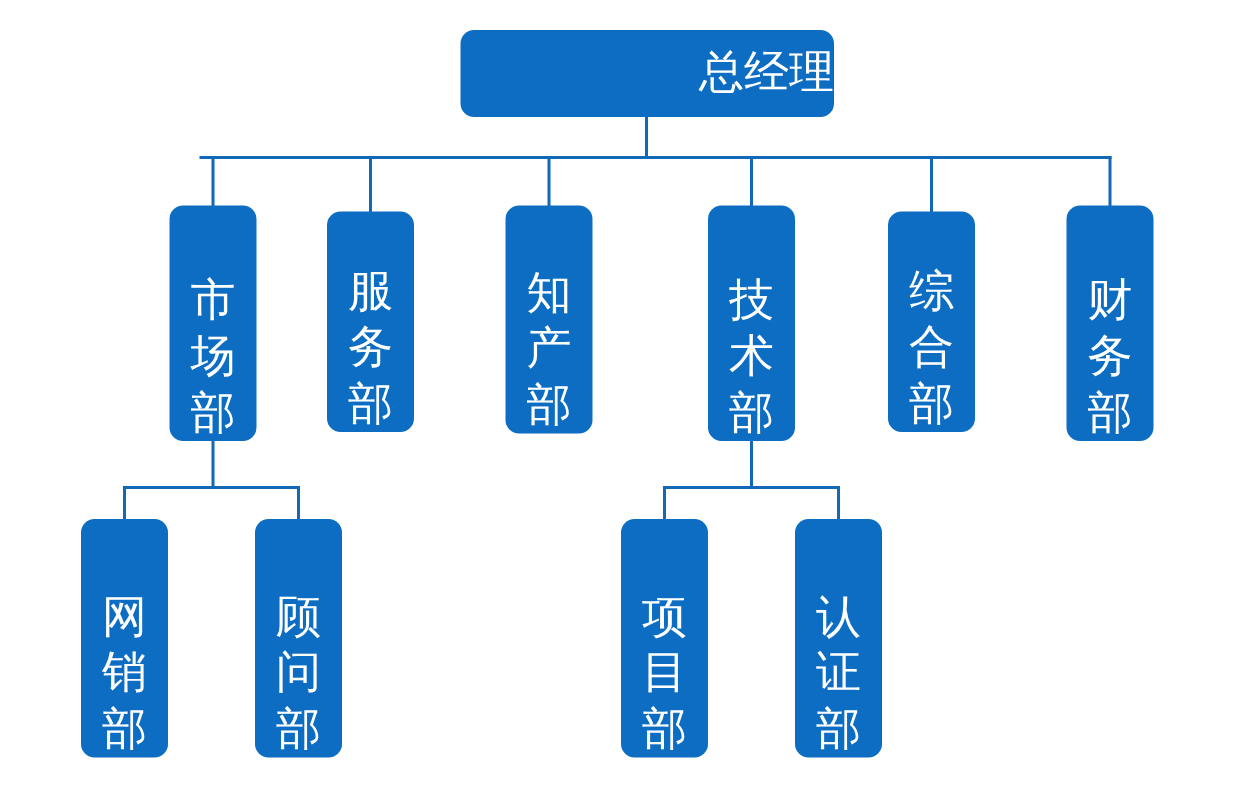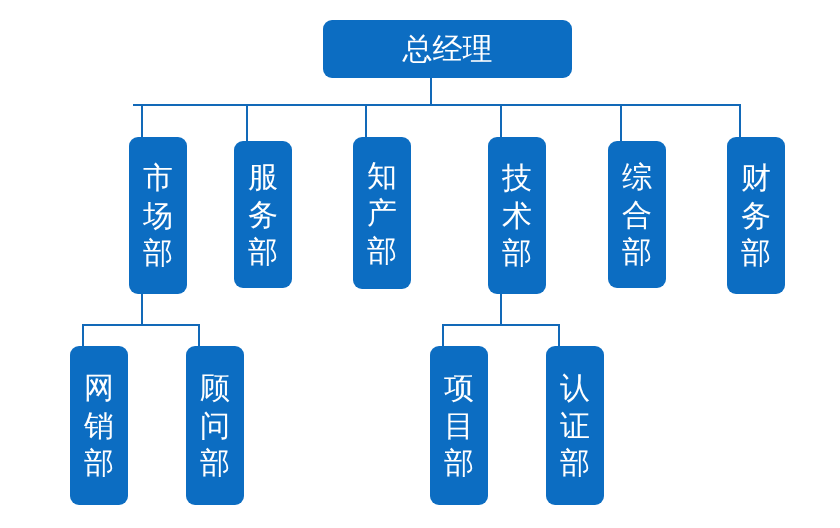--- a/index.html
+++ b/index.html
@@ -19,26 +19,25 @@
     overflow: hidden;
   }
   .node {
     position: absolute;
     box-sizing: border-box;
     background: #0c6dc2;
     border-radius: 9px;
     display: flex;
     flex-direction: column;
     align-items: center;
-    justify-content: center;
+    justify-content: flex-end;
     color: #ffffff;
     line-height: 1.18;
     letter-spacing: 0px;
     user-select: none;
-    margin-left: 16px;
   }
   .node .label-char {
     display: block;
     text-align: center;
   }
   
   .node.root {
     flex-direction: row;
     font-size: 30px;
   }

